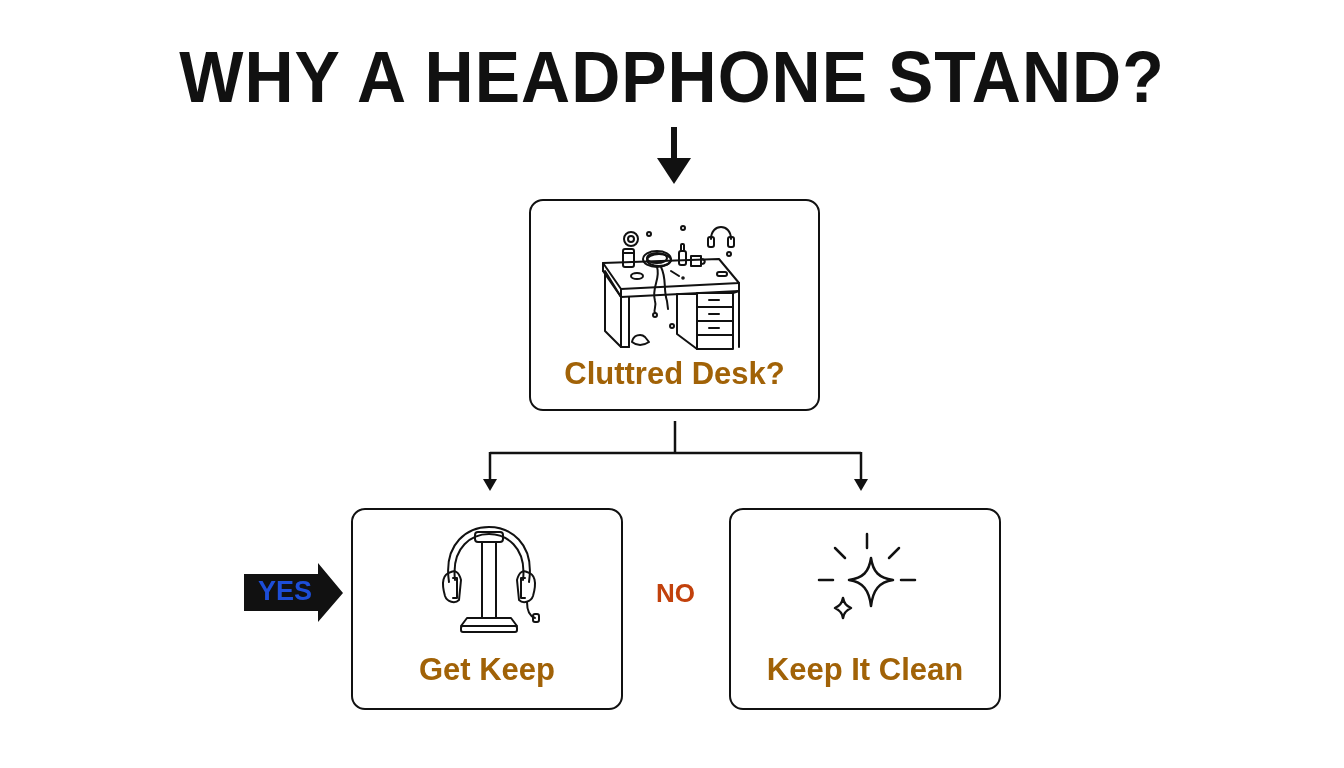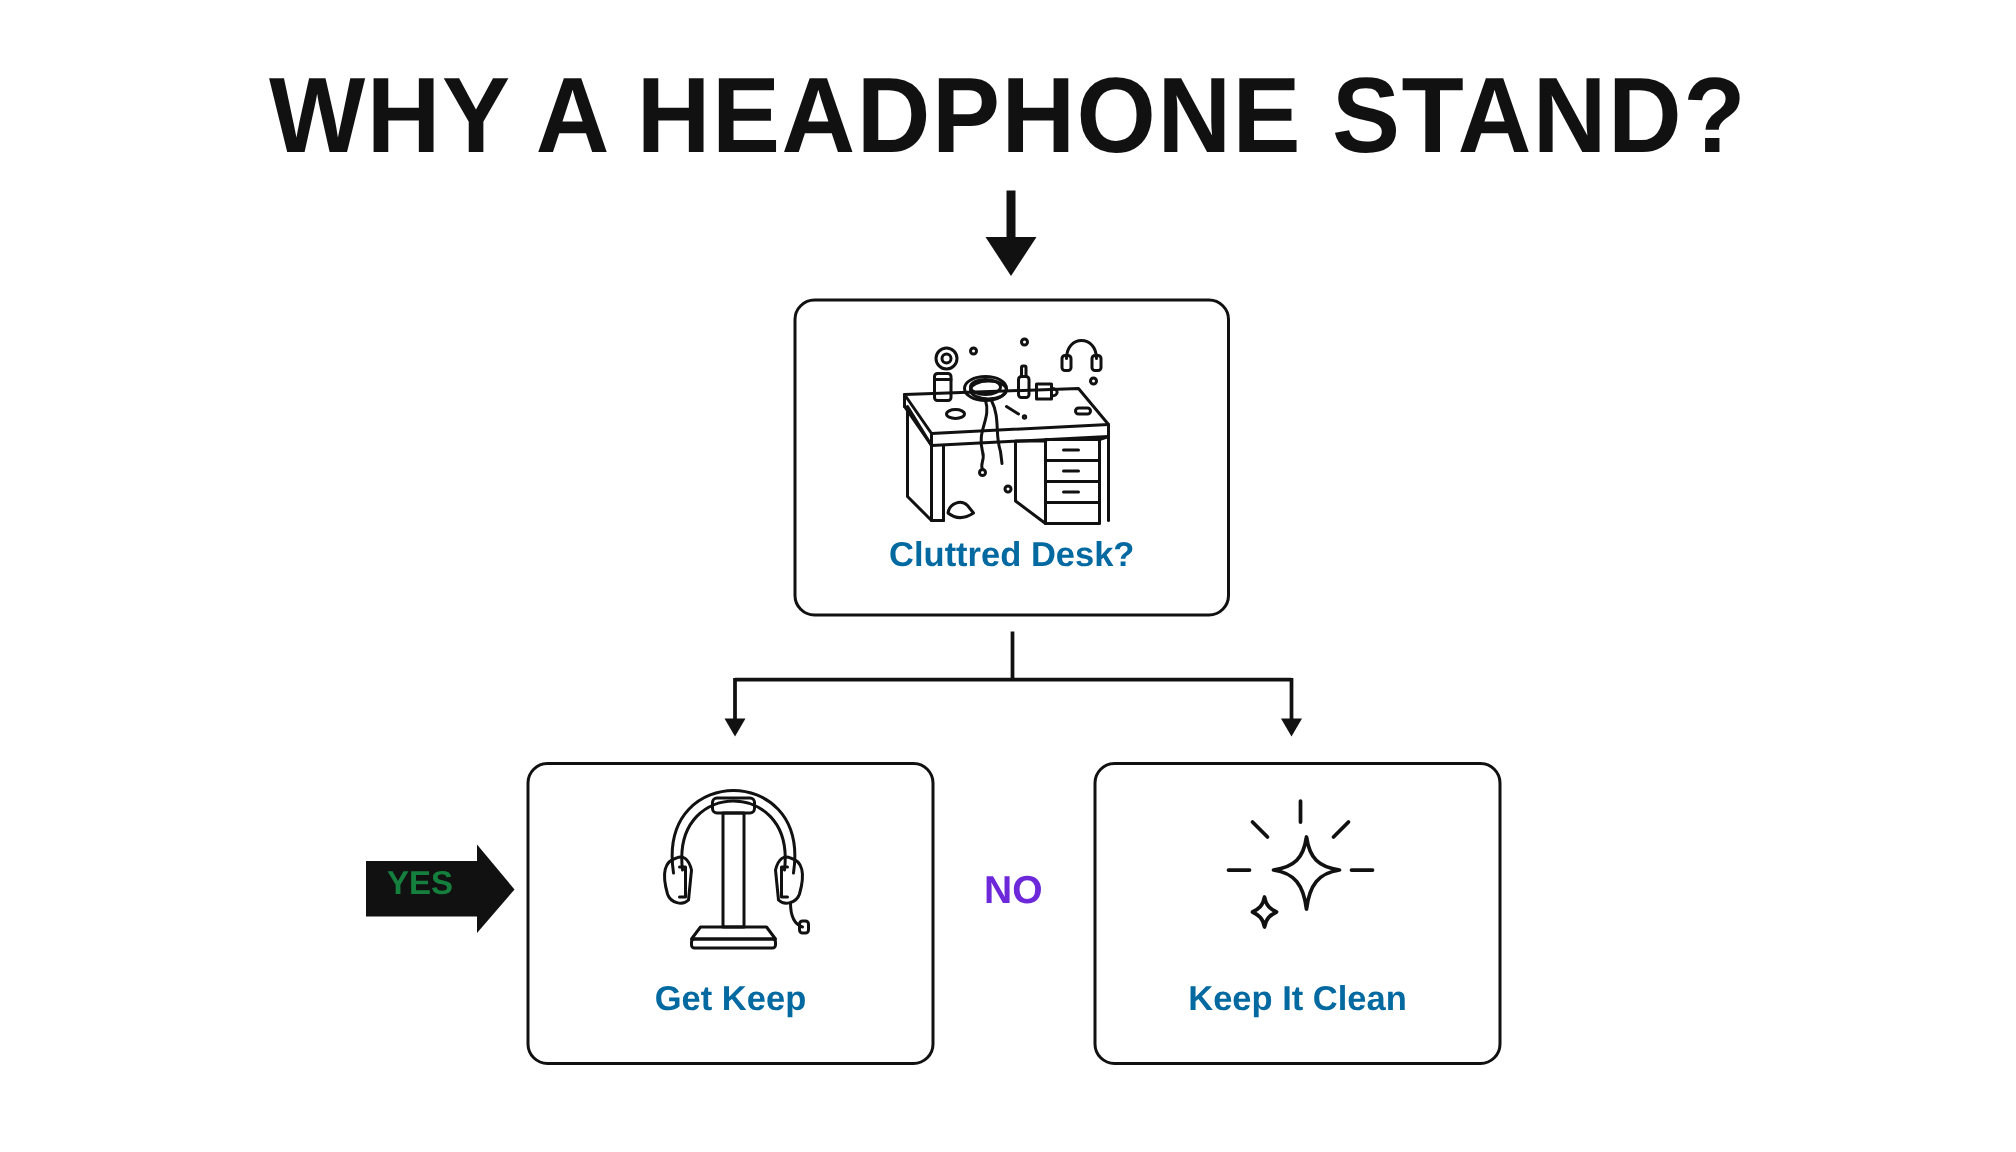--- a/index.html
+++ b/index.html
@@ -11,23 +11,23 @@
   .title {
     left: 0; width: 1344px; top: 38px; text-align: center;
     font-size: 68px; font-weight: bold; letter-spacing: 1px; color: #111;
     transform: scaleY(1.05);
   }
   .box {
     position: absolute; border: 2.5px solid #111; border-radius: 14px; background: #fff; box-sizing: border-box;
   }
   .box-label {
     position: absolute; left: 0; right: 0; text-align: center;
-    font-weight: bold; font-size: 23px; color: #0369a1;
+    font-weight: bold; font-size: 31px; color: #a16207;
   }
-  .side-label { font-weight: bold; font-size: 26px; color: #6d28d9; }
+  .side-label { font-weight: bold; font-size: 26px; color: #c2410c; }
   svg { position: absolute; overflow: visible; }
 </style>
 </head>
 <body>
 
 <div class="abs title">WHY A HEADPHONE STAND?</div>
 
 <svg style="left:0;top:0;" width="1344" height="768">
   <line x1="674" y1="127" x2="674" y2="160" stroke="#111" stroke-width="6"></line>
   <polygon points="657,158 691,158 674,184" fill="#111"></polygon>
@@ -103,21 +103,21 @@
   <line x1="490" y1="453" x2="861" y2="453" stroke="#111" stroke-width="2.5"></line>
   <line x1="490" y1="452" x2="490" y2="480" stroke="#111" stroke-width="2.5"></line>
   <polygon points="483,479 497,479 490,491" fill="#111"></polygon>
   <line x1="861" y1="452" x2="861" y2="480" stroke="#111" stroke-width="2.5"></line>
   <polygon points="854,479 868,479 861,491" fill="#111"></polygon>
 </svg>
 
 <svg style="left:244px;top:563px;" width="100" height="60">
   <polygon points="0,11 74,11 74,0 99,30 74,59 74,48 0,48" fill="#111"></polygon>
 </svg>
-<div class="abs side-label" style="left:258px;top:576px;color:#15803d;font-size:22px;">YES</div>
+<div class="abs side-label" style="left:258px;top:576px;color:#1d4ed8;font-size:27px;">YES</div>
 
 <div class="box" style="left:351px;top:508px;width:272px;height:202px;">
   <svg style="left:86px;top:12px;" width="100" height="115" viewBox="0 0 100 115">
     <g fill="none" stroke="#111" stroke-width="2" stroke-linejoin="round" stroke-linecap="round">
       <path d="M10,60 C4,20 30,5 50,5 C70,5 96,20 90,60"></path>
       <path d="M16,58 C12,24 34,12 50,12 C66,12 88,24 84,58"></path>
       <rect x="36" y="10" width="28" height="10" rx="3"></rect>
       <rect x="43" y="20" width="14" height="76"></rect>
       <path d="M12,50 C4,52 2,60 6,74 C8,80 16,82 20,78 L22,58 C20,50 16,48 12,50 Z"></path>
       <path d="M14,56 L18,56 L18,76 L14,76"></path>

